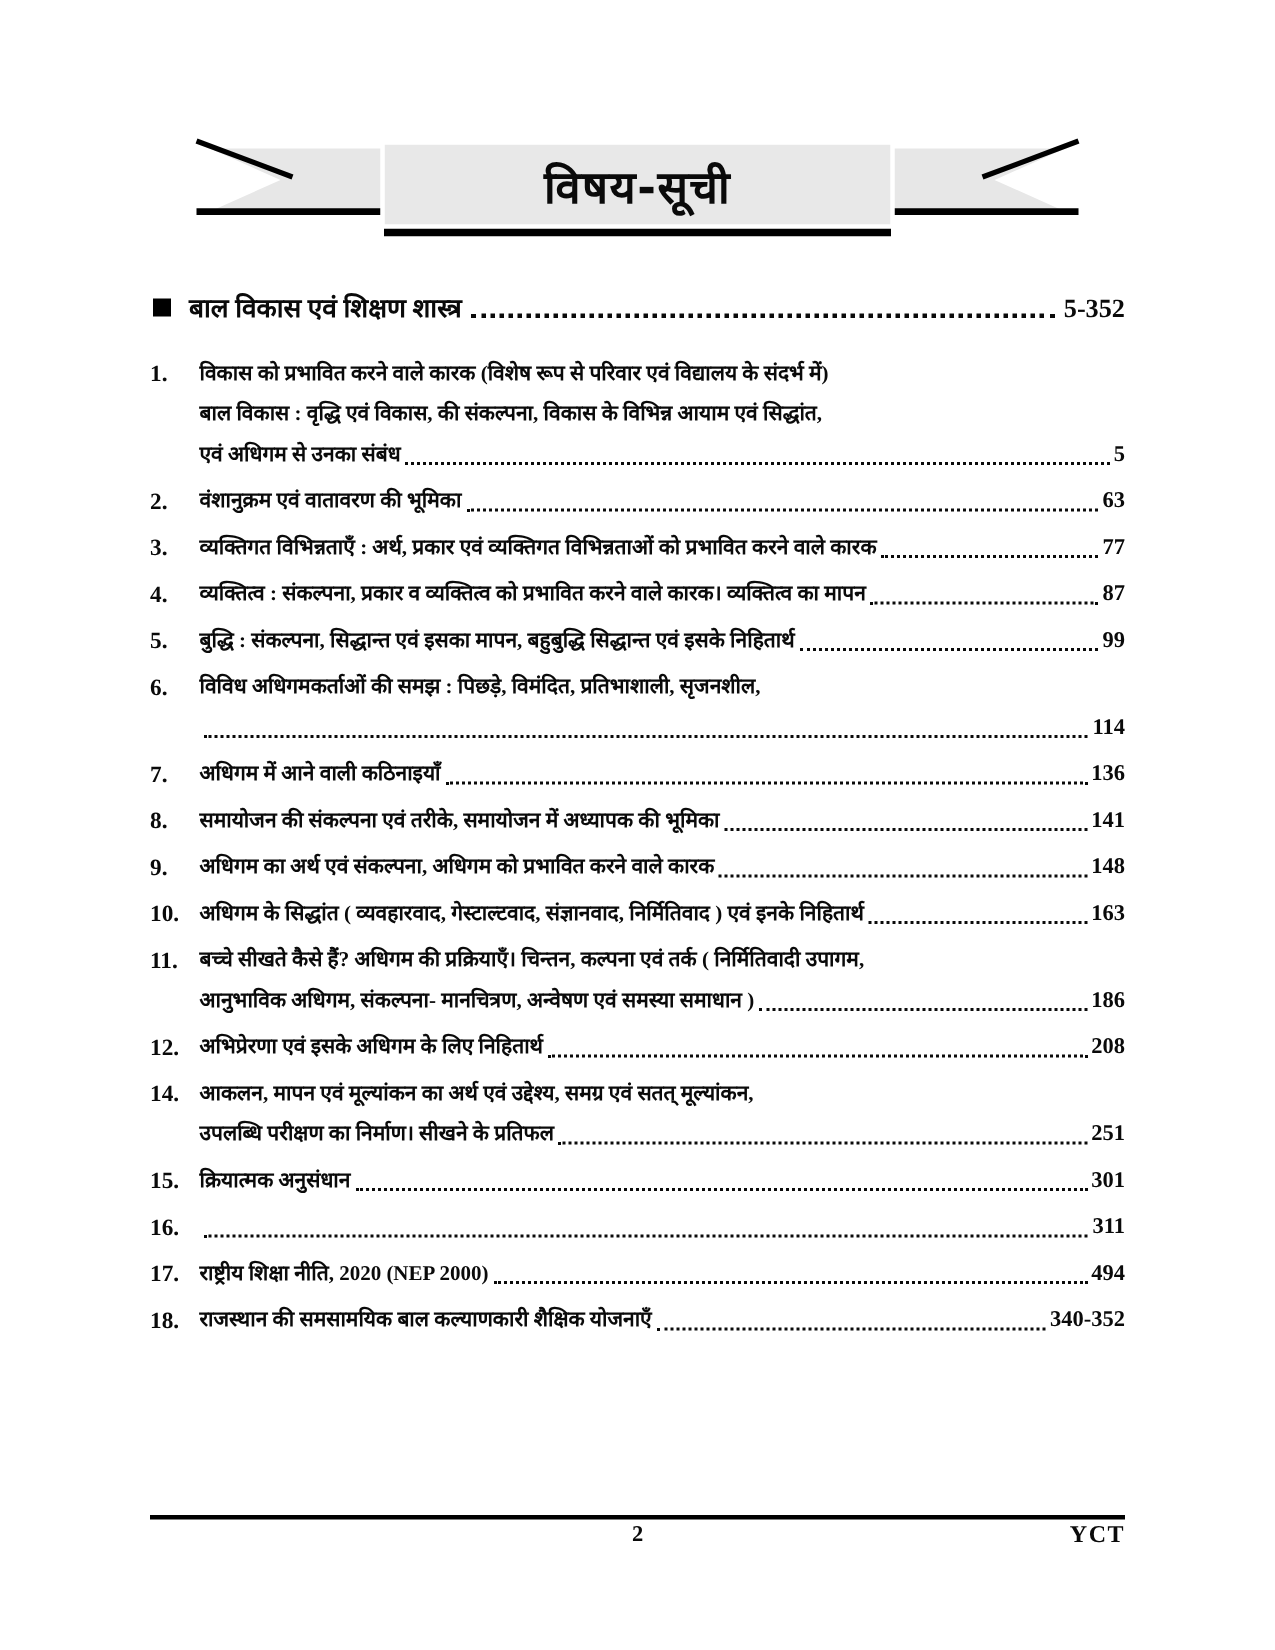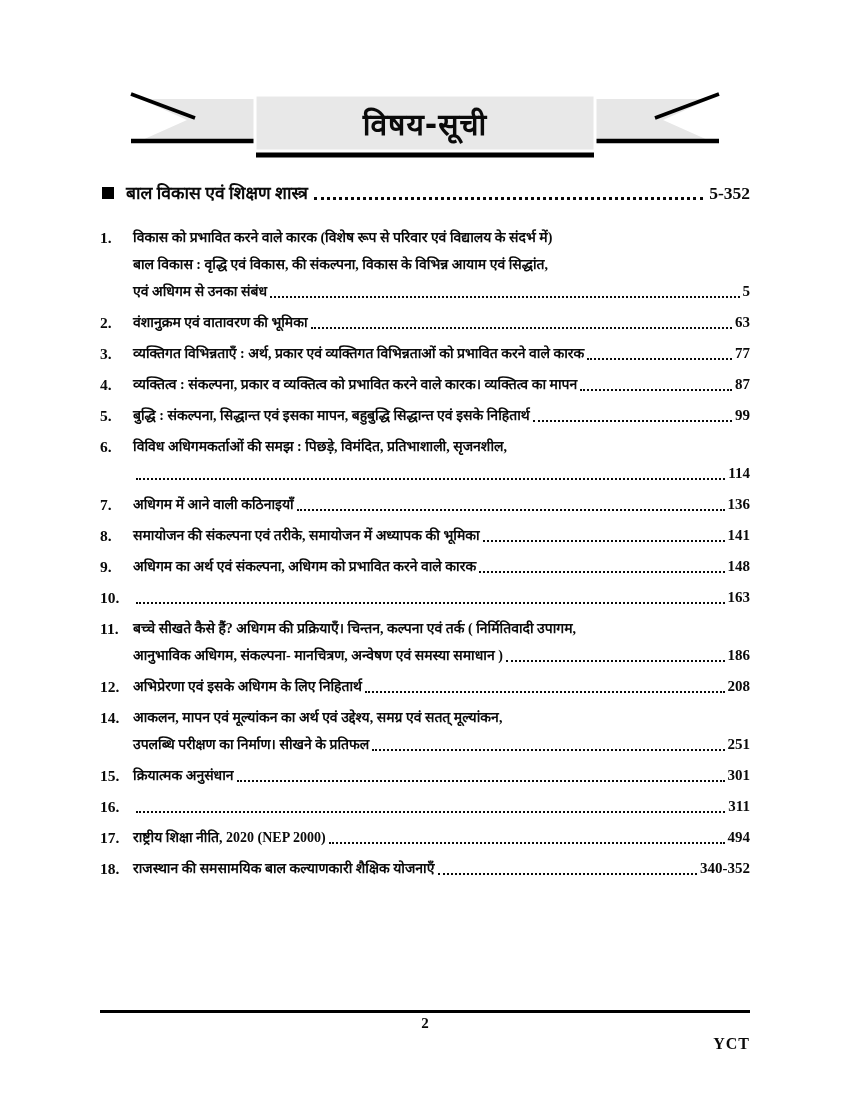--- a/index.html
+++ b/index.html
@@ -15,21 +15,21 @@
   
   .banner-svg { position: absolute; left: 115px; top: 85px; }
   .banner-title {
     position: absolute; left: 255px; top: 96px; width: 340px; height: 54px;
     display: flex; align-items: center; justify-content: center;
     font-family: "DejaVu Sans", sans-serif;
     font-size: 30px; font-weight: 700; letter-spacing: 1px;
   }
 
   
-  .toc { position: absolute; left: 100px; top: 180px; width: 650px; }
+  .toc { position: absolute; left: 100px; top: 192px; width: 650px; }
 
   .section-heading {
     display: flex; align-items: flex-end;
     font-weight: 700; font-size: 17.5px; line-height: 26px;
     margin-bottom: 18px;
   }
   .section-heading .sq {
     width: 12px; height: 12px; background: #000;
     margin: 0 12px 7px 2px; flex-shrink: 0;
   }
@@ -59,21 +59,21 @@
   .footer-rule {
     position: absolute; left: 100px; top: 1010px; width: 650px; height: 3px;
     background: #000;
   }
   .footer-page {
     position: absolute; left: 100px; top: 1015px; width: 650px;
     text-align: center; font-weight: 700; font-size: 15px;
   }
   .footer-brand {
     position: absolute; left: 600px; top: 1015px; width: 150px;
-    text-align: right; font-weight: 700; font-size: 16px; letter-spacing: 1px; margin-top: 20px;
+    text-align: right; font-weight: 700; font-size: 16px; letter-spacing: 1px;
   }
 </style>
 </head>
 <body>
 
 <svg class="banner-svg" width="620" height="90" viewBox="0 0 620 90">
 
   <polygon points="25,14 175,14 175,56 25,56 72,35" fill="#e7e7e7"></polygon>
 
   <polygon points="595,14 445,14 445,56 595,56 548,35" fill="#e7e7e7"></polygon>
@@ -195,20 +195,21 @@
             <span>अधिगम का अर्थ एवं संकल्पना, अधिगम को प्रभावित करने वाले कारक</span>
             <span class="leader"></span>
             <span class="pg">148</span>
           </div>
         </div>
   </div>
       <div class="entry">
     <div class="num">10.</div>
     <div class="content">
           <div class="line">
+            <span>अधिगम के सिद्धांत ( व्यवहारवाद, गेस्टाल्टवाद, संज्ञानवाद, निर्मितिवाद ) एवं इनके निहितार्थ</span>
             <span class="leader"></span>
             <span class="pg">163</span>
           </div>
         </div>
   </div>
       <div class="entry">
     <div class="num">11.</div>
     <div class="content">
           <div class="line">
             <span>बच्चे सीखते कैसे हैं? अधिगम की प्रक्रियाएँ। चिन्तन, कल्पना एवं तर्क ( निर्मितिवादी उपागम,</span>

